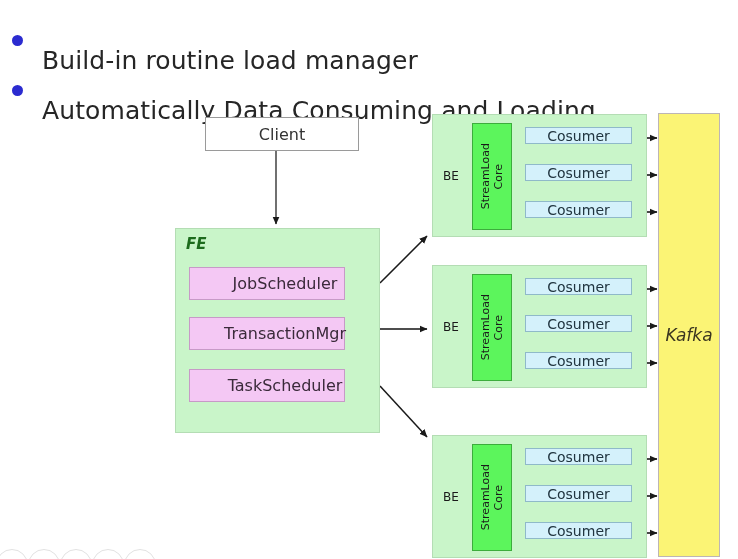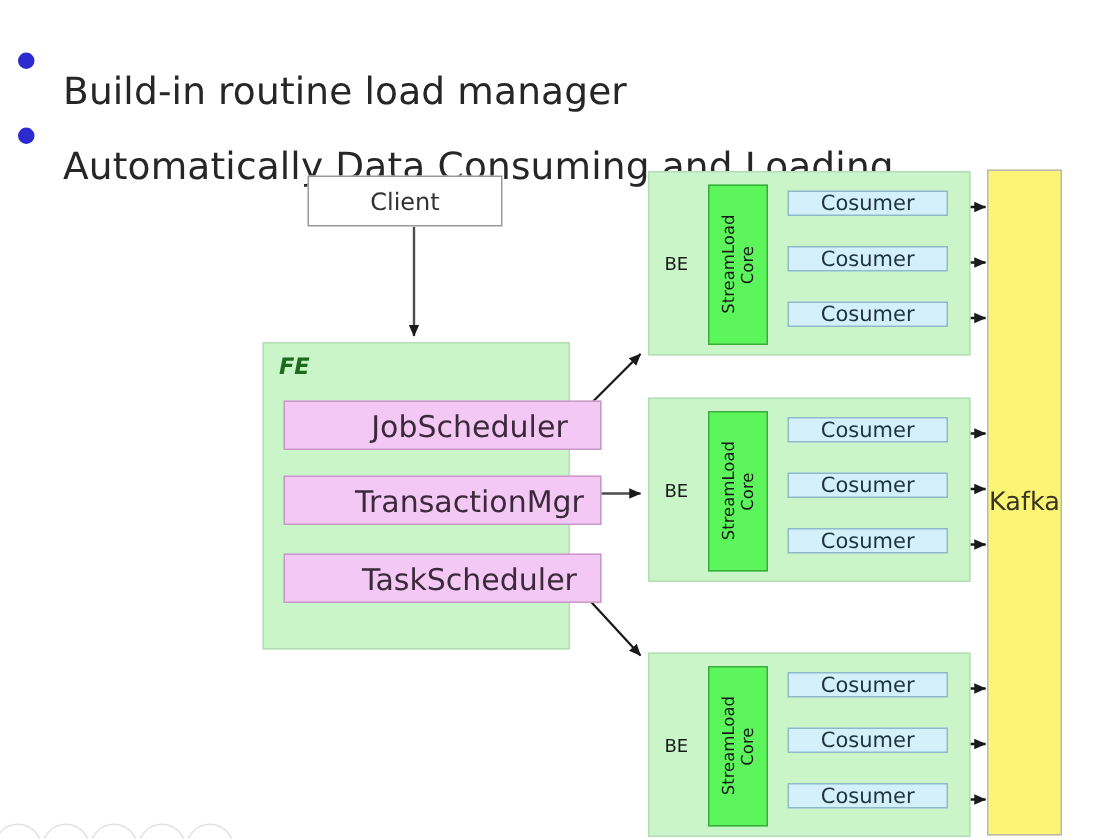--- a/index.html
+++ b/index.html
@@ -52,21 +52,21 @@
     width: 738px;
     height: 559px;
   }
   .node {
     position: absolute;
     box-sizing: border-box;
   }
 
   .client-box {
     left: 205px; top: 117px;
-    width: 130px; height: 34px;
+    width: 154px; height: 34px;
     background: #ffffff;
     border: 1px solid #9a9a9a;
     display: flex;
     align-items: center;
     justify-content: center;
     font-size: 16px;
     color: #333333;
   }
 
   .fe-box {
@@ -79,28 +79,28 @@
     position: absolute;
     left: 10px; top: 6px;
     font-size: 15px;
     font-weight: bold;
     color: #1d6b1d;
     font-style: italic;
   }
   .fe-item {
     position: absolute;
     left: 13px;
-    width: 212px;
+    width: 156px;
     height: 33px;
     background: #f4c8f4;
     border: 1px solid #c79ac7;
     display: flex;
     align-items: center;
     justify-content: center;
-    font-size: 20px;
+    font-size: 16px;
     color: #3a2a3a;
     box-sizing: border-box;
     padding-left: 36px;
   }
   .fe-item.i0 { top: 38px; }
   .fe-item.i1 { top: 88px; }
   .fe-item.i2 { top: 140px; }
 
   .be-box {
     left: 432px;
@@ -155,28 +155,29 @@
     justify-content: center;
     font-size: 14px;
     color: #20343f;
   }
   .consumer.c0 { top: 12px; }
   .consumer.c1 { top: 49px; }
   .consumer.c2 { top: 86px; }
 
   .kafka-box {
     left: 658px; top: 113px;
-    width: 50px; height: 444px;
+    width: 62px; height: 444px;
     background: #fbf475;
     border: 1px solid #bdb5b5;
     display: flex;
     align-items: center;
     justify-content: center;
     font-size: 17px;
     color: #3a3520;
+    font-style: italic;
   }
 
   .svg-layer {
     position: absolute;
     left: 0; top: 0;
     width: 738px;
     height: 559px;
     pointer-events: none;
   }
 

